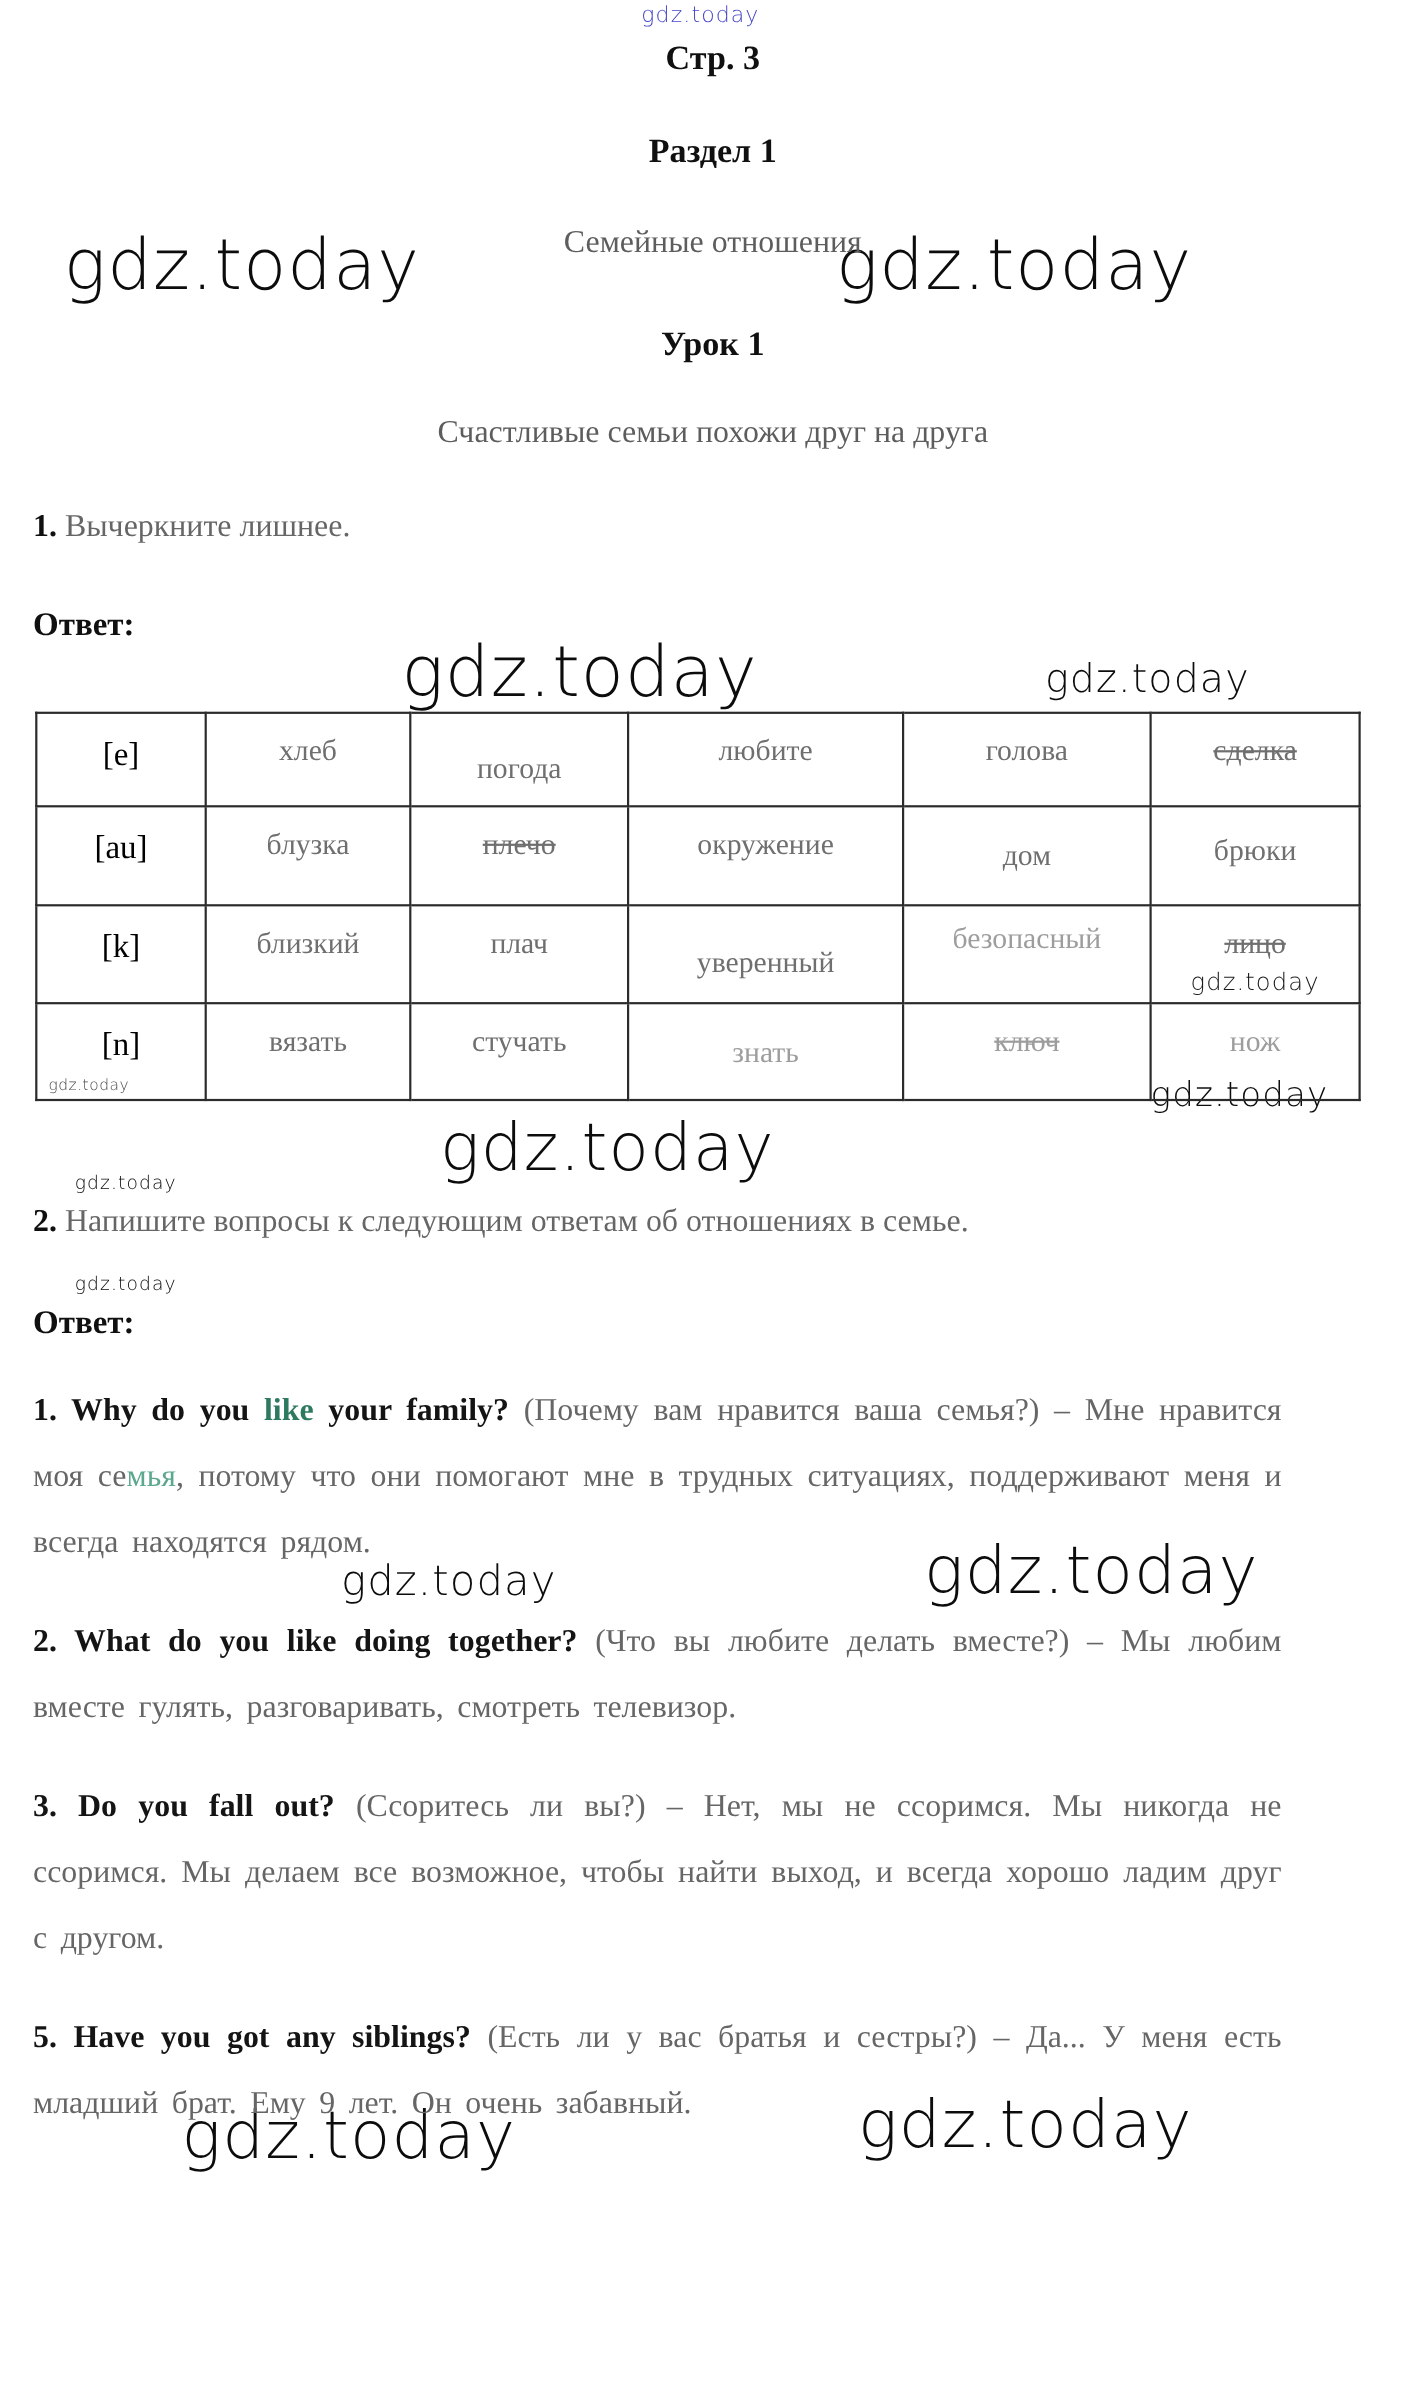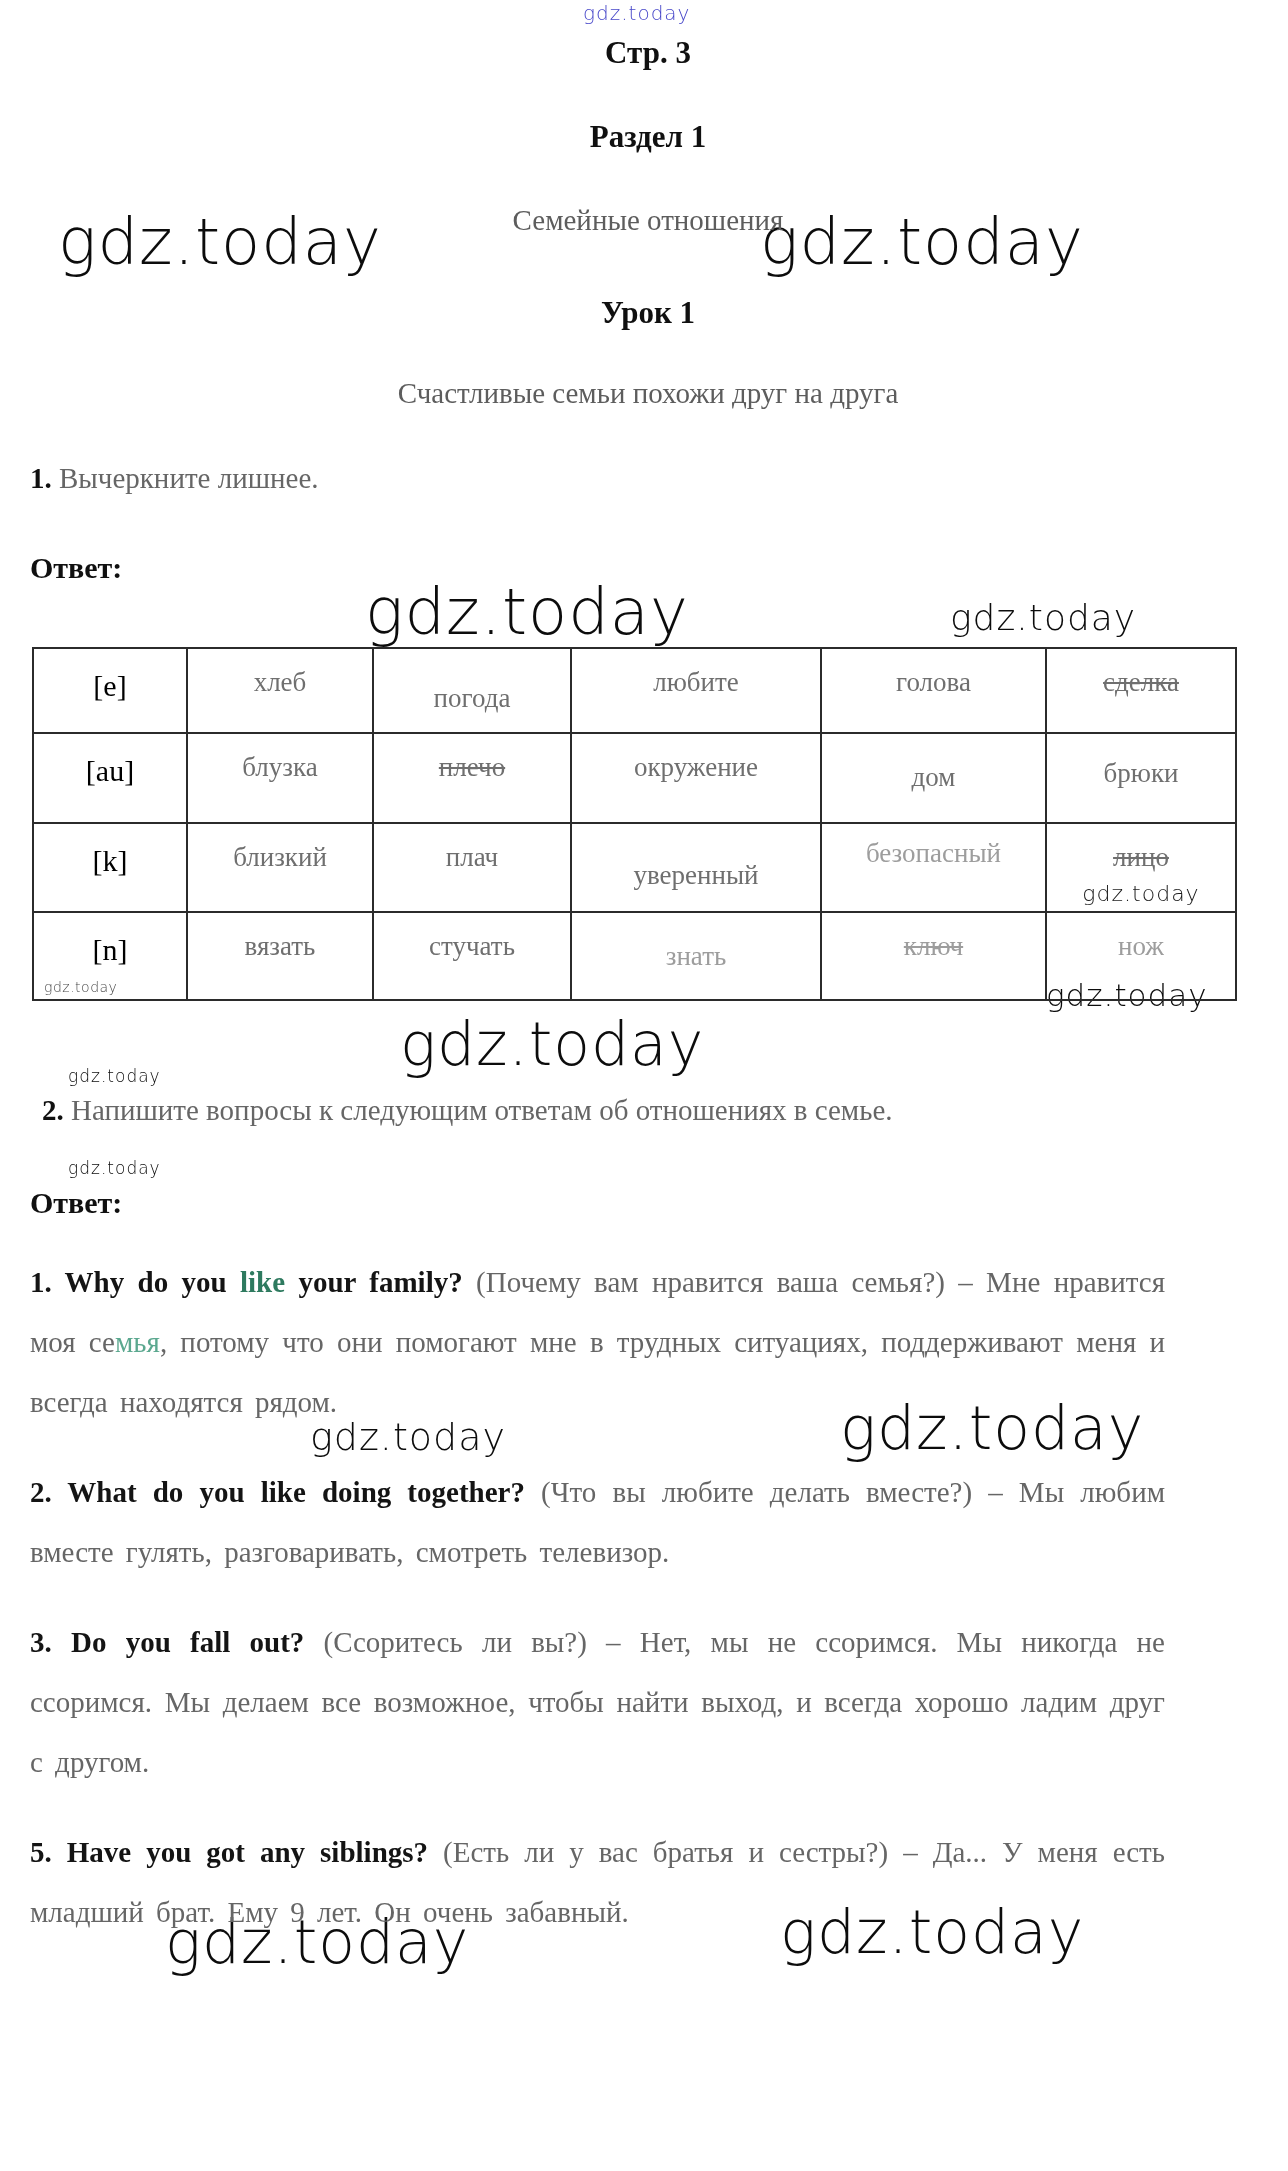--- a/index.html
+++ b/index.html
@@ -158,21 +158,21 @@
           <td class="sound">[n]<div class="cell-wm-bl">gdz.today</div></td>
           <td><span class="">вязать</span></td>
           <td><span class="">стучать</span></td>
           <td><span class="light">знать</span></td>
           <td><span class="struck light">ключ</span></td>
           <td><span class="light">нож</span></td>
         </tr>
       </tbody>
   </table>
 
-  <div class="task" style="top:1094px;margin-left:12px;">
+  <div class="task" style="top:1094px;">
     <span class="num">2.</span>
     <span>Напишите вопросы к следующим ответам об отношениях в семье.</span>
   </div>
   <div class="answer-label" style="top:1186px;">Ответ:</div>
 
   <div class="answers">
       <p><span class="en">1. Why do you </span><span class="en green">like</span><span class="en"> your family?</span><span class="ru"> (Почему вам нравится ваша семья?) – Мне нравится моя се</span><span class="ru green">мья</span><span class="ru">, потому что они помогают мне в трудных ситуациях, поддерживают меня и всегда находятся рядом.</span></p>
       <p><span class="en">2. What do you like doing together?</span><span class="ru"> (Что вы любите делать вместе?) – Мы любим вместе гулять, разговаривать, смотреть телевизор.</span></p>
       <p><span class="en">3. Do you fall out?</span><span class="ru"> (Ссоритесь ли вы?) – Нет, мы не ссоримся. Мы никогда не ссоримся. Мы делаем все возможное, чтобы найти выход, и всегда хорошо ладим друг с другом.</span></p>
       <p><span class="en">5. Have you got any siblings?</span><span class="ru"> (Есть ли у вас братья и сестры?) – Да... У меня есть младший брат. Ему 9 лет. Он очень забавный.</span></p>

